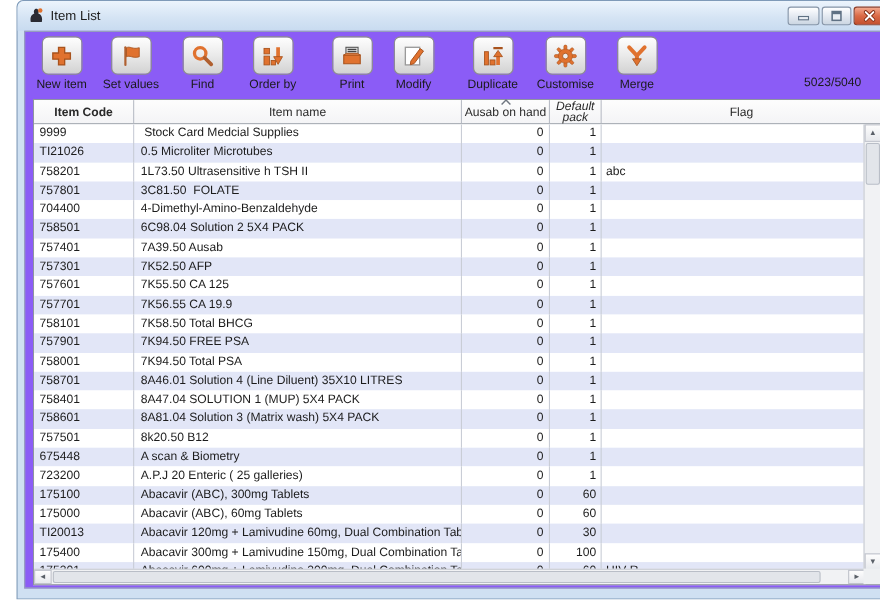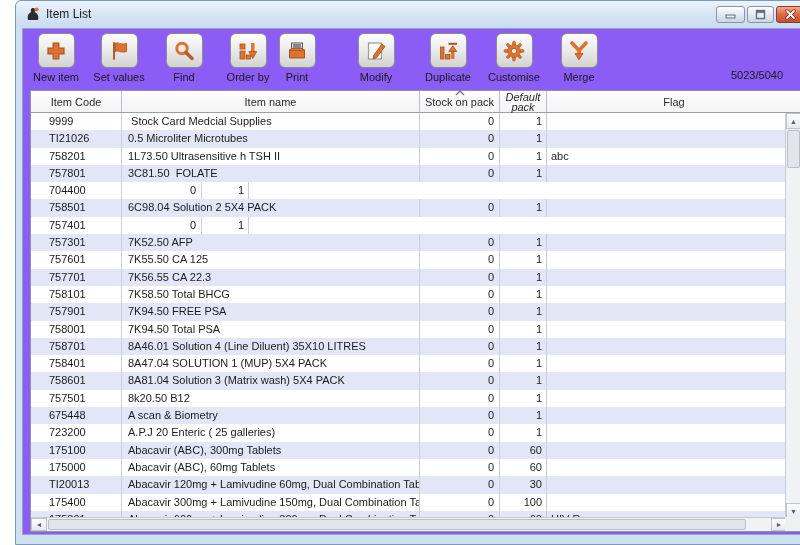--- a/index.html
+++ b/index.html
@@ -65,27 +65,27 @@
     position:relative; display:flex; align-items:center; justify-content:center;
     border-right:1px solid #b9bdc6; text-align:center; line-height:10px;
   }
   .hcell:last-child { border-right:none; }
   .sort-caret { position:absolute; top:-1px; left:50%; transform:translateX(-50%); }
 
   .tbody { position:absolute; left:0; top:22px; width:756px; height:406px; overflow:hidden; }
   .trow { display:flex; height:17.3px; line-height:17.3px; font-size:11px; color:#1c1c1c; background:#fff; }
   .trow.stripe { background:#e2e6f7; }
   .tcell { border-right:1px solid #c9cdd6; overflow:hidden; white-space:pre; }
-  .c-code  { width:91px;  padding-left:18px; }
+  .c-code  { width:91px;  padding-left:5px; }
   .c-name  { width:298px; padding-left:6px; }
   .c-stock { width:80px;  padding-right:5px; text-align:right; }
   .c-pack  { width:47px;  padding-right:4px; text-align:right; }
   .c-flag  { width:240px; padding-left:4px; border-right:none; }
 
-  .w-code{width:91px;} .w-name{width:298px;} .w-stock{width:80px;} .w-pack{width:47px;font-style:italic;} .w-flag{flex:1;}
+  .w-code{width:91px;font-weight:bold;} .w-name{width:298px;} .w-stock{width:80px;} .w-pack{width:47px;font-style:italic;} .w-flag{flex:1;}
 
   
   .vscroll {
     position:absolute; right:0; top:22px; width:16px; height:406px;
     background:#f1f2f4; border-left:1px solid #c6cad2;
   }
   .hscroll {
     position:absolute; left:0; bottom:0; width:756px; height:14px;
     background:#f1f2f4; border-top:1px solid #c6cad2;
   }
@@ -167,21 +167,21 @@
     </div>
     <div class="tbtn" style="left:129px">
       <div class="face">
           <svg width="24" height="24" viewBox="0 0 24 24" fill="none">
             <circle cx="10" cy="9.5" r="5.2" stroke="#e0722f" stroke-width="3"></circle>
             <line x1="14" y1="13.5" x2="20" y2="19.5" stroke="#b06030" stroke-width="3.4" stroke-linecap="round"></line>
           </svg>
         </div>
       <div class="tlabel">Find</div>
     </div>
-    <div class="tbtn" style="left:242px">
+    <div class="tbtn" style="left:265px">
       <div class="face">
           <svg width="24" height="24" viewBox="0 0 24 24">
             <rect x="6.5" y="4" width="11" height="6" fill="#e8e8e8" stroke="#555" stroke-width="1"></rect>
             <line x1="8" y1="6" x2="16" y2="6" stroke="#444" stroke-width="1.2"></line>
             <line x1="8" y1="8" x2="16" y2="8" stroke="#444" stroke-width="1.2"></line>
             <path d="M4.5 11 h15 v8 h-15 z" fill="#e0722f" stroke="#a8531d" stroke-width="1"></path>
             <path d="M4.5 11 L7 9.5 h10 L19.5 11 z" fill="#f0935a" stroke="#a8531d" stroke-width="0.8"></path>
           </svg>
         </div>
       <div class="tlabel">Print</div>
@@ -244,21 +244,21 @@
         <div class="hcell w-code">
             <span>Item Code</span>
           </div>
         <div class="hcell w-name">
             <span>Item name</span>
           </div>
         <div class="hcell w-stock">
           <svg class="sort-caret" width="10" height="6" viewBox="0 0 10 6">
               <path d="M1 5 L5 1 L9 5" fill="none" stroke="#6f7680" stroke-width="1.3"></path>
             </svg>
-          <span>Stock on pack</span>
+          <span>Ausab on hand</span>
         </div>
         <div class="hcell w-pack">
             <span>Default pack</span>
           </div>
         <div class="hcell w-flag">
             <span>Flag</span>
           </div>
       </div>
 
       <div class="tbody">
@@ -285,54 +285,56 @@
           </div>
           <div class="trow stripe">
             <div class="tcell c-code">757801</div>
             <div class="tcell c-name">3C81.50  FOLATE</div>
             <div class="tcell c-stock">0</div>
             <div class="tcell c-pack">1</div>
             <div class="tcell c-flag"></div>
           </div>
           <div class="trow">
             <div class="tcell c-code">704400</div>
+            <div class="tcell c-name">4-Dimethyl-Amino-Benzaldehyde</div>
             <div class="tcell c-stock">0</div>
             <div class="tcell c-pack">1</div>
             <div class="tcell c-flag"></div>
           </div>
           <div class="trow stripe">
             <div class="tcell c-code">758501</div>
             <div class="tcell c-name">6C98.04 Solution 2 5X4 PACK</div>
             <div class="tcell c-stock">0</div>
             <div class="tcell c-pack">1</div>
             <div class="tcell c-flag"></div>
           </div>
           <div class="trow">
             <div class="tcell c-code">757401</div>
+            <div class="tcell c-name">7A39.50 Ausab</div>
             <div class="tcell c-stock">0</div>
             <div class="tcell c-pack">1</div>
             <div class="tcell c-flag"></div>
           </div>
           <div class="trow stripe">
             <div class="tcell c-code">757301</div>
             <div class="tcell c-name">7K52.50 AFP</div>
             <div class="tcell c-stock">0</div>
             <div class="tcell c-pack">1</div>
             <div class="tcell c-flag"></div>
           </div>
           <div class="trow">
             <div class="tcell c-code">757601</div>
             <div class="tcell c-name">7K55.50 CA 125</div>
             <div class="tcell c-stock">0</div>
             <div class="tcell c-pack">1</div>
             <div class="tcell c-flag"></div>
           </div>
           <div class="trow stripe">
             <div class="tcell c-code">757701</div>
-            <div class="tcell c-name">7K56.55 CA 22.3</div>
+            <div class="tcell c-name">7K56.55 CA 19.9</div>
             <div class="tcell c-stock">0</div>
             <div class="tcell c-pack">1</div>
             <div class="tcell c-flag"></div>
           </div>
           <div class="trow">
             <div class="tcell c-code">758101</div>
             <div class="tcell c-name">7K58.50 Total BHCG</div>
             <div class="tcell c-stock">0</div>
             <div class="tcell c-pack">1</div>
             <div class="tcell c-flag"></div>

